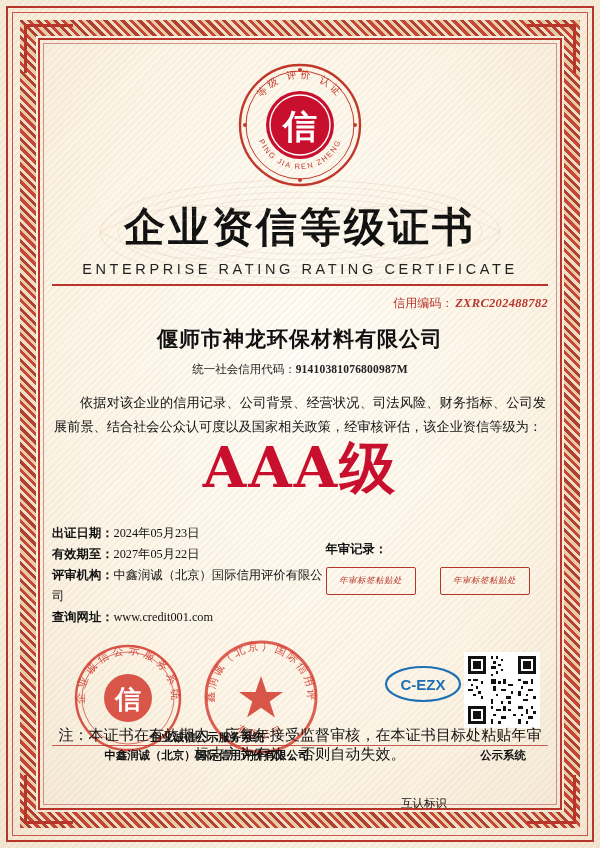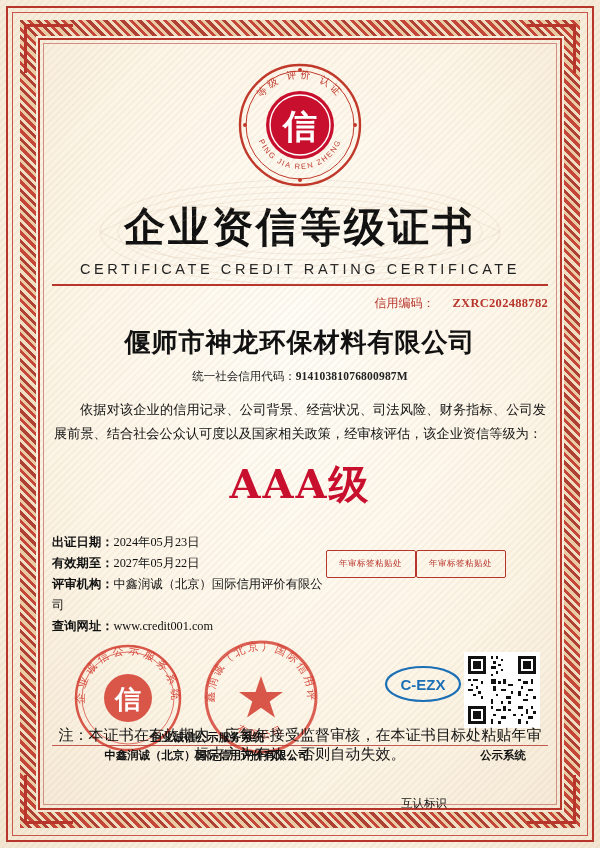--- a/index.html
+++ b/index.html
@@ -74,26 +74,26 @@
     white-space:nowrap;
   }
   .rule{
     margin-top:7px;width:100%;height:2px;background:#b8352c;
   }
   .code-row{
     width:100%;margin-top:9px;display:flex;justify-content:flex-end;align-items:baseline;
     font-size:12.5px;color:#b8352c;
   }
   .code-row .lbl{font-family:Liberation Serif, serif;font-size:12px;}
-  .code-row .val{font-family:"Liberation Serif",serif;font-weight:bold;letter-spacing:.3px;margin-left:18px;}
+  .code-row .val{font-family:"Liberation Serif",serif;font-weight:bold;letter-spacing:.3px;margin-left:2px;font-style:italic;}
   .company{
     margin-top:13px;
     font-family:"DejaVu Sans",sans-serif;
     font-weight:bold;
-    font-size:26px;
+    font-size:21px;
     letter-spacing:1px;
     color:#111;
     text-align:center;
   }
   .uscc{
     margin-top:9px;
     font-size:11.5px;color:#222;text-align:center;
     font-family:"DejaVu Sans",sans-serif;
   }
   .uscc .num{font-family:"Liberation Serif",serif;font-weight:bold;letter-spacing:.2px;}
@@ -103,39 +103,38 @@
     font-family:"DejaVu Sans",sans-serif;
     font-size:13.2px;
     line-height:24px;
     color:#111;
     text-align:justify;
     text-indent:26px;
     padding:0 2px;
     box-sizing:border-box;
   }
   .grade{
-    margin-top:18px;
     font-family:"DejaVu Serif",serif;
     font-weight:bold;
-    font-size:40px;
+    font-size:56px;
     color:#c8102e;
     letter-spacing:2px;
     text-align:center;
     line-height:1;
   }
   
   .info-wrap{
     margin-top:28px;width:100%;display:flex;justify-content:flex-start;align-items:flex-start;
   }
   .info-left{font-family:"DejaVu Sans",sans-serif;font-size:12.3px;line-height:21px;color:#111;}
   .info-left .k{font-weight:bold;}
   .info-left .v{font-family:"Liberation Serif",serif;}
   .info-right{width:230px;padding-top:18px;}
   .info-right .t{font-family:"DejaVu Sans",sans-serif;font-size:12.3px;font-weight:bold;color:#111;}
-  .boxes{display:flex;}
+  .boxes{display:flex;gap:24px;margin-top:9px;font-style:italic;}
   .stamp-box{
     width:88px;height:26px;border:1px solid #b8352c;border-radius:2px;
     display:flex;align-items:center;justify-content:center;
     font-family:"DejaVu Sans",sans-serif;font-size:8.5px;color:#b8352c;letter-spacing:.5px;
   }
   
   .footer{
     position:absolute;left:0;right:0;bottom:34px;width:100%;
   }
   .seals{
@@ -209,21 +208,21 @@
         <g fill="#c0392b">
           <circle cx="63" cy="8" r="2"></circle>
             <circle cx="63" cy="118" r="2"></circle>
           <circle cx="8" cy="63" r="2"></circle>
             <circle cx="118" cy="63" r="2"></circle>
         </g>
       </svg>
     </div>
 
     <div class="title-cn">企业资信等级证书</div>
-    <div class="title-en">CERTIFICATE CREDIT RATING CERTIFICATE</div>
+    <div class="title-en">ENTERPRISE RATING RATING CERTIFICATE</div>
     <div class="rule"></div>
 
     <div class="code-row">
       <span class="lbl">信用编码：</span>
       <span class="val">ZXRC202488782</span>
     </div>
 
     <div class="company">偃师市神龙环保材料有限公司</div>
 
     <div class="uscc">
@@ -243,20 +242,21 @@
           <span class="k">有效期至：</span><span class="v">2027年05月22日</span>
         </div>
         <div>
           <span class="k">评审机构：</span><span class="v">中鑫润诚（北京）国际信用评价有限公司</span>
         </div>
         <div>
           <span class="k">查询网址：</span><span class="v">www.credit001.com</span>
         </div>
       </div>
       <div class="info-right">
+        <div class="t">年审记录：</div>
         <div class="boxes">
           <div class="stamp-box">年审标签粘贴处</div>
           <div class="stamp-box">年审标签粘贴处</div>
         </div>
       </div>
     </div>
 
     <div class="footer">
       <div class="seals">
 

